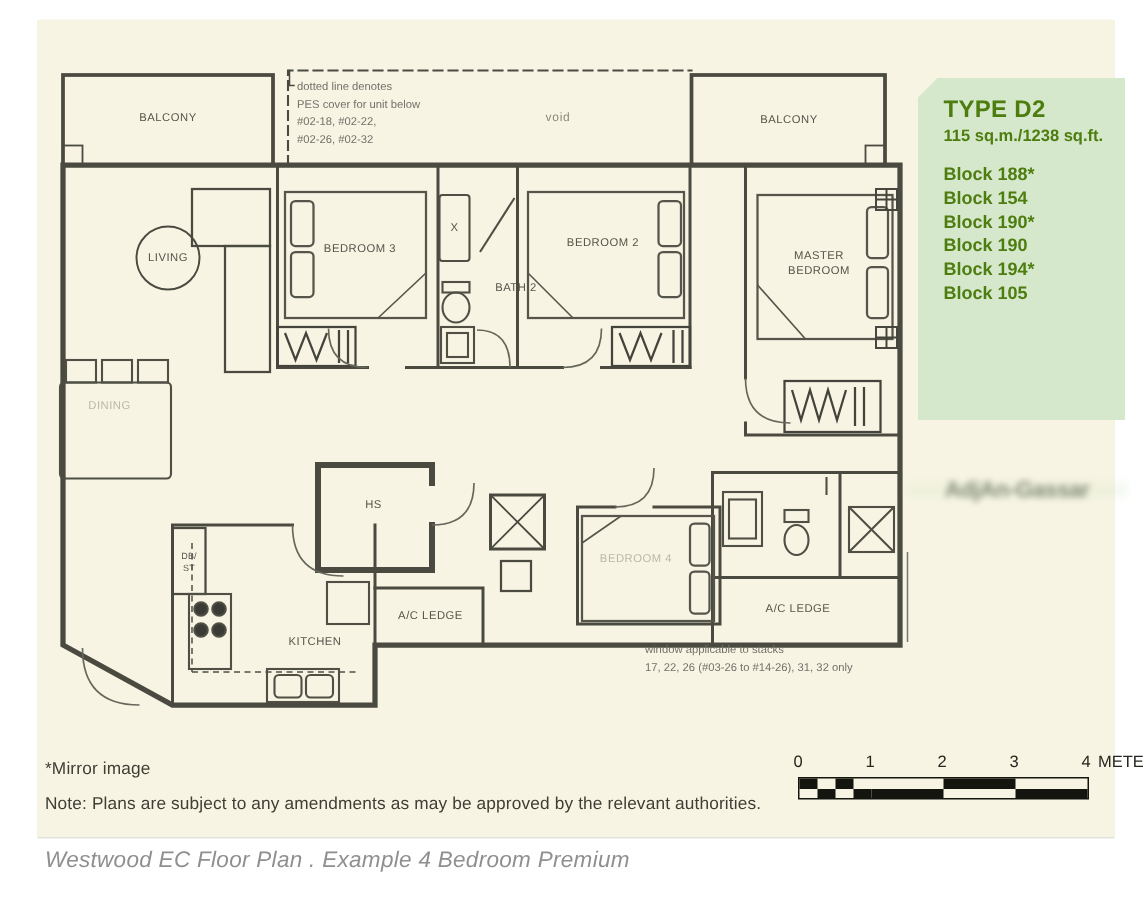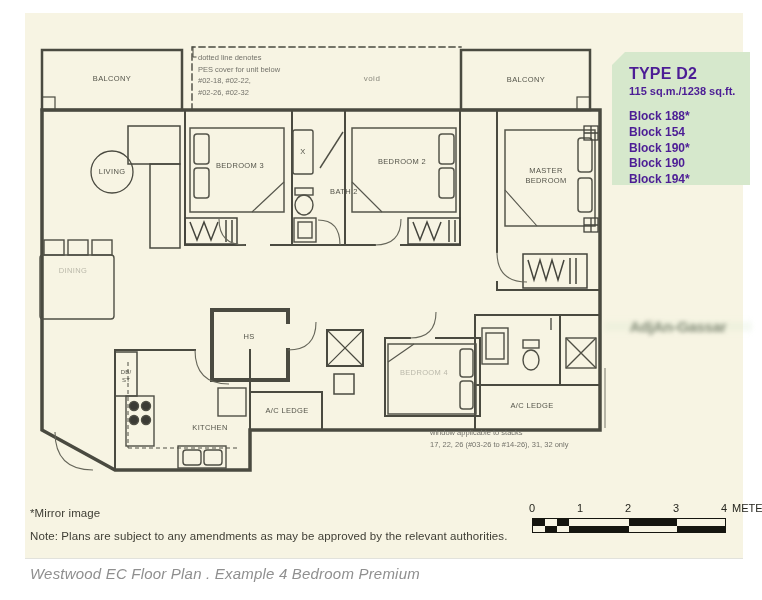--- a/index.html
+++ b/index.html
@@ -8,23 +8,23 @@
   .plan-bg{position:absolute;left:25px;top:13px;width:718px;height:545px;
            background:#f7f4e3;box-shadow:0 1px 0 #e2e2dc;}
   svg{position:absolute;left:0;top:0;}
   .lbl{position:absolute;transform:translate(-50%,-50%);font-size:7.5px;color:#54544a;
        letter-spacing:.35px;white-space:pre-line;text-align:center;line-height:1.35;}
   .lbl.tiny{font-size:6px;letter-spacing:.1px;}
   .lbl.faded{opacity:.38;}
   .lbl.void{font-size:8px;color:#8a897d;letter-spacing:.5px;}
   .note{position:absolute;font-size:7.5px;color:#73726a;white-space:pre-line;line-height:1.55;}
   .big-note{position:absolute;font-size:11.5px;color:#3f3e35;letter-spacing:.1px;}
-  .legend{position:absolute;left:612px;top:52px;width:138px;height:133px;background:#d6e8cc;
+  .legend{position:absolute;left:612px;top:52px;width:138px;height:228px;background:#d6e8cc;
           clip-path:polygon(13px 0,100% 0,100% 100%,0 100%,0 13px);
-          padding:13px 0 17px 17px;box-sizing:border-box;color:#4c1d95;}
+          padding:13px 0 17px 17px;box-sizing:border-box;color:#4d7c0f;}
   .legend .title{font-size:16px;font-weight:bold;letter-spacing:.2px;}
   .legend .area{font-size:11px;font-weight:bold;margin-top:2px;}
   .legend .blocks{margin-top:12px;font-size:12px;font-weight:bold;line-height:1.32;}
   .watermark{position:absolute;left:604px;top:318px;width:148px;font-size:15px;font-weight:bold;
              color:#44523f;filter:blur(2px);opacity:.65;letter-spacing:-.3px;text-align:center;
              background:linear-gradient(rgba(214,232,204,.0),rgba(214,232,204,.45),rgba(214,232,204,.0));}
   .scale{position:absolute;left:530px;top:502px;width:260px;height:34px;color:#26261f;}
   .scale .ticks{position:absolute;left:0;top:0;width:196px;height:12px;font-size:11px;}
   .scale .ticks span{position:absolute;transform:translateX(-50%);}
   .scale .unit{position:absolute;left:202px;top:0;font-size:11px;}
@@ -187,21 +187,21 @@
 
   <div class="legend">
     <div class="title">TYPE D2</div>
     <div class="area">115 sq.m./1238 sq.ft.</div>
     <div class="blocks">
       <div>Block 188*</div>
       <div>Block 154</div>
       <div>Block 190*</div>
       <div>Block 190</div>
       <div>Block 194*</div>
-      <div>Block 194</div>
+      <div>Block 105</div>
     </div>
   </div>
 
   <div class="watermark">AdjAn-Gassar</div>
 
   <div class="big-note" style="left:30px;top:507px;">*Mirror image</div>
   <div class="big-note" style="left:30px;top:530px;">Note: Plans are subject to any amendments as may be approved by the relevant authorities.</div>
 
   <div class="scale">
     <div class="ticks">

